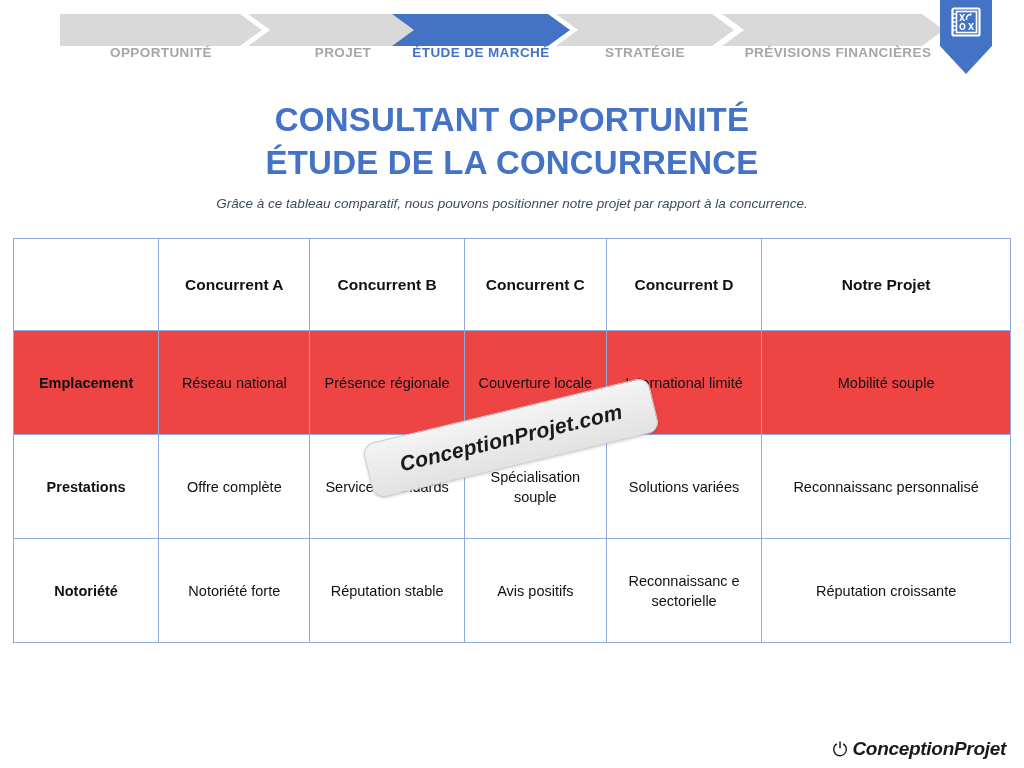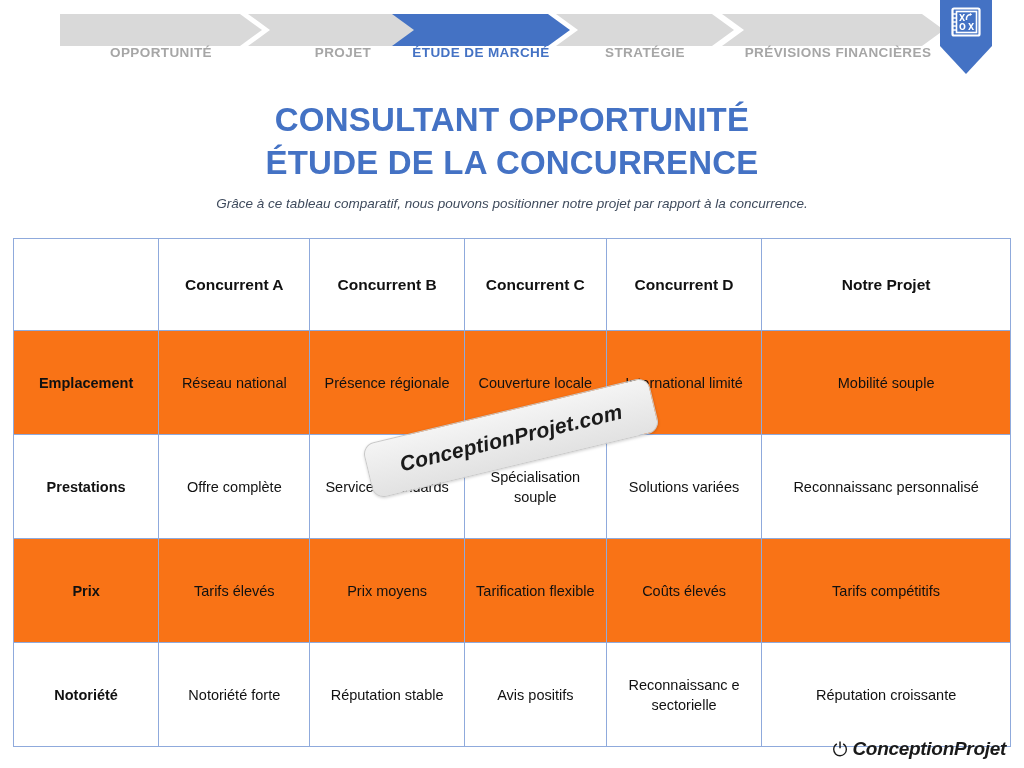--- a/index.html
+++ b/index.html
@@ -114,21 +114,21 @@
   table.cmp th {
     font-weight: bold;
     font-size: 15.5px;
     height: 83px;
   }
   table.cmp td { height: 95px; }
   .rowlabel {
     font-weight: bold;
     font-size: 15.5px;
   }
-  tr.shaded td { background: #f97316; }
+  tr.shaded td { background: #ef4444; }
   tr.shaded td, tr.shaded th { border-top: 1px solid #4472c4; }
   .col-label { width: 143px; }
   .col-a { width: 149px; }
   .col-b { width: 152px; }
   .col-c { width: 140px; }
   .col-d { width: 153px; }
   .col-e { width: 245px; }
 
   
   .watermark {
@@ -247,28 +247,20 @@
         <td>Mobilité souple</td>
       </tr>
       <tr>
         <td class="rowlabel">Prestations</td>
         <td>Offre complète</td>
         <td>Services standards</td>
         <td>Spécialisation souple</td>
         <td>Solutions variées</td>
         <td>Reconnaissanc personnalisé</td>
       </tr>
-      <tr class="shaded">
-        <td class="rowlabel">Prix</td>
-        <td>Tarifs élevés</td>
-        <td>Prix moyens</td>
-        <td>Tarification flexible</td>
-        <td>Coûts élevés</td>
-        <td>Tarifs compétitifs</td>
-      </tr>
       <tr>
         <td class="rowlabel">Notoriété</td>
         <td>Notoriété forte</td>
         <td>Réputation stable</td>
         <td>Avis positifs</td>
         <td>Reconnaissanc e sectorielle</td>
         <td>Réputation croissante</td>
       </tr>
     </tbody>
   </table>

